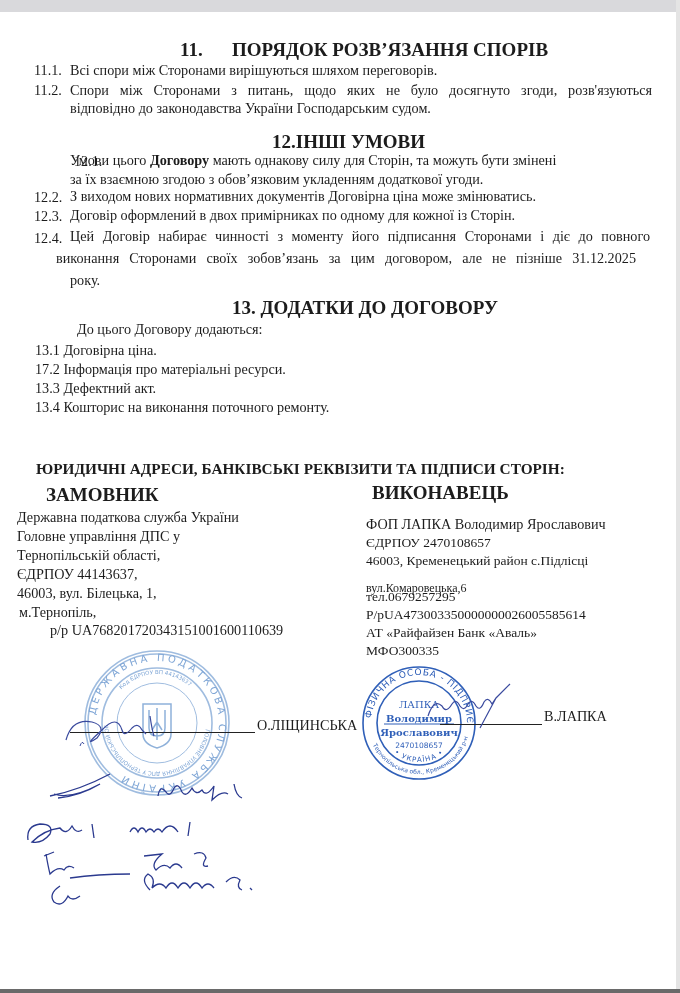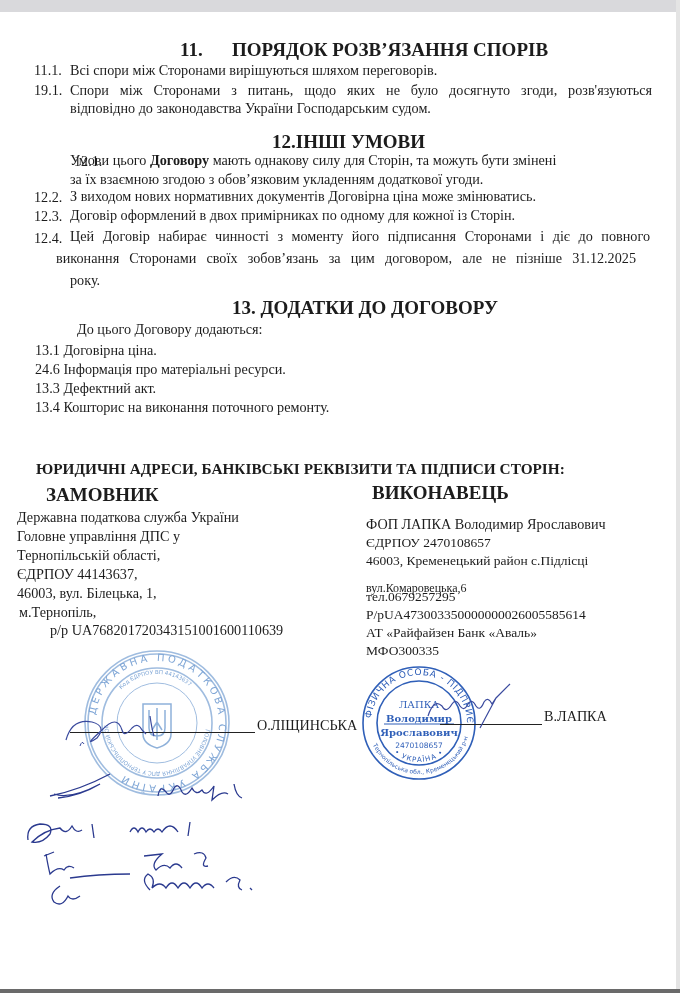--- a/index.html
+++ b/index.html
@@ -28,41 +28,41 @@
 
 <div class="page"></div>
 <div class="topbar"></div>
 <div class="rightbar"></div>
 <div class="bottombar"></div>
 
 <div class="t h" style="left:180px; top:41px;">11.</div>
 <div class="t h" style="left:232px; top:41px;">ПОРЯДОК РОЗВ’ЯЗАННЯ СПОРІВ</div>
 <div class="t" style="left:34px; top:62px;">11.1.</div>
 <div class="t" style="left:70px; top:62px;">Всі спори між Сторонами вирішуються шляхом переговорів.</div>
-<div class="t" style="left:34px; top:82px;">19.1.</div>
+<div class="t" style="left:34px; top:82px;">11.2.</div>
 <div class="t just" style="left:70px; top:82px; width:582px;">Спори між Сторонами з питань, щодо яких не було досягнуто згоди, розв'язуються</div>
 <div class="t" style="left:70px; top:100px;">відповідно до законодавства України Господарським судом.</div>
 
 <div class="t h" style="left:272px; top:133px;font-family:Liberation Serif, serif;">12.ІНШІ УМОВИ</div>
 <div class="t" style="left:34px; top:153px;margin-left:40px;">12.1.</div>
 <div class="t" style="left:70px; top:152px;"><span>Умови цього </span><span class="b">Договору</span><span> мають однакову силу для Сторін, та можуть бути змінені</span></div>
 <div class="t" style="left:70px; top:171px;">за їх взаємною згодою з обов’язковим укладенням додаткової угоди.</div>
 <div class="t" style="left:34px; top:189px;">12.2.</div>
 <div class="t" style="left:70px; top:188px;">З виходом нових нормативних документів Договірна ціна може змінюватись.</div>
 <div class="t" style="left:34px; top:208px;">12.3.</div>
 <div class="t" style="left:70px; top:207px;">Договір оформлений в двох примірниках по одному для кожної із Сторін.</div>
 <div class="t" style="left:34px; top:230px;">12.4.</div>
 <div class="t just" style="left:70px; top:228px; width:580px;">Цей Договір набирає чинності з моменту його підписання Сторонами і діє до повного</div>
 <div class="t just" style="left:56px; top:250px; width:580px;">виконання Сторонами своїх зобов’язань за цим договором, але не пізніше 31.12.2025</div>
 <div class="t" style="left:70px; top:272px;">року.</div>
 
 <div class="t h" style="left:232px; top:299px;">13. ДОДАТКИ ДО ДОГОВОРУ</div>
 <div class="t" style="left:77px; top:321px;">До цього Договору додаються:</div>
 <div class="t" style="left:35px; top:342px;">13.1 Договірна ціна.</div>
-<div class="t" style="left:35px; top:361px;">24.6 Інформація про матеріальні ресурси.</div>
+<div class="t" style="left:35px; top:361px;">17.2 Інформація про матеріальні ресурси.</div>
 <div class="t" style="left:35px; top:380px;">13.3 Дефектний акт.</div>
 <div class="t" style="left:35px; top:399px;">13.4 Кошторис на виконання поточного ремонту.</div>
 
 <div class="t h" style="left:36px; top:460px; font-size:15.3px;">ЮРИДИЧНІ АДРЕСИ, БАНКІВСЬКІ РЕКВІЗИТИ ТА ПІДПИСИ СТОРІН:</div>
 <div class="t h" style="left:46px; top:486px;">ЗАМОВНИК</div>
 <div class="t h" style="left:372px; top:484px;">ВИКОНАВЕЦЬ</div>
 
 <div>
   <div class="t" style="left:17px; top:509px;">Державна податкова служба України</div>
   <div class="t" style="left:17px; top:528px;">Головне управління ДПС у</div>

